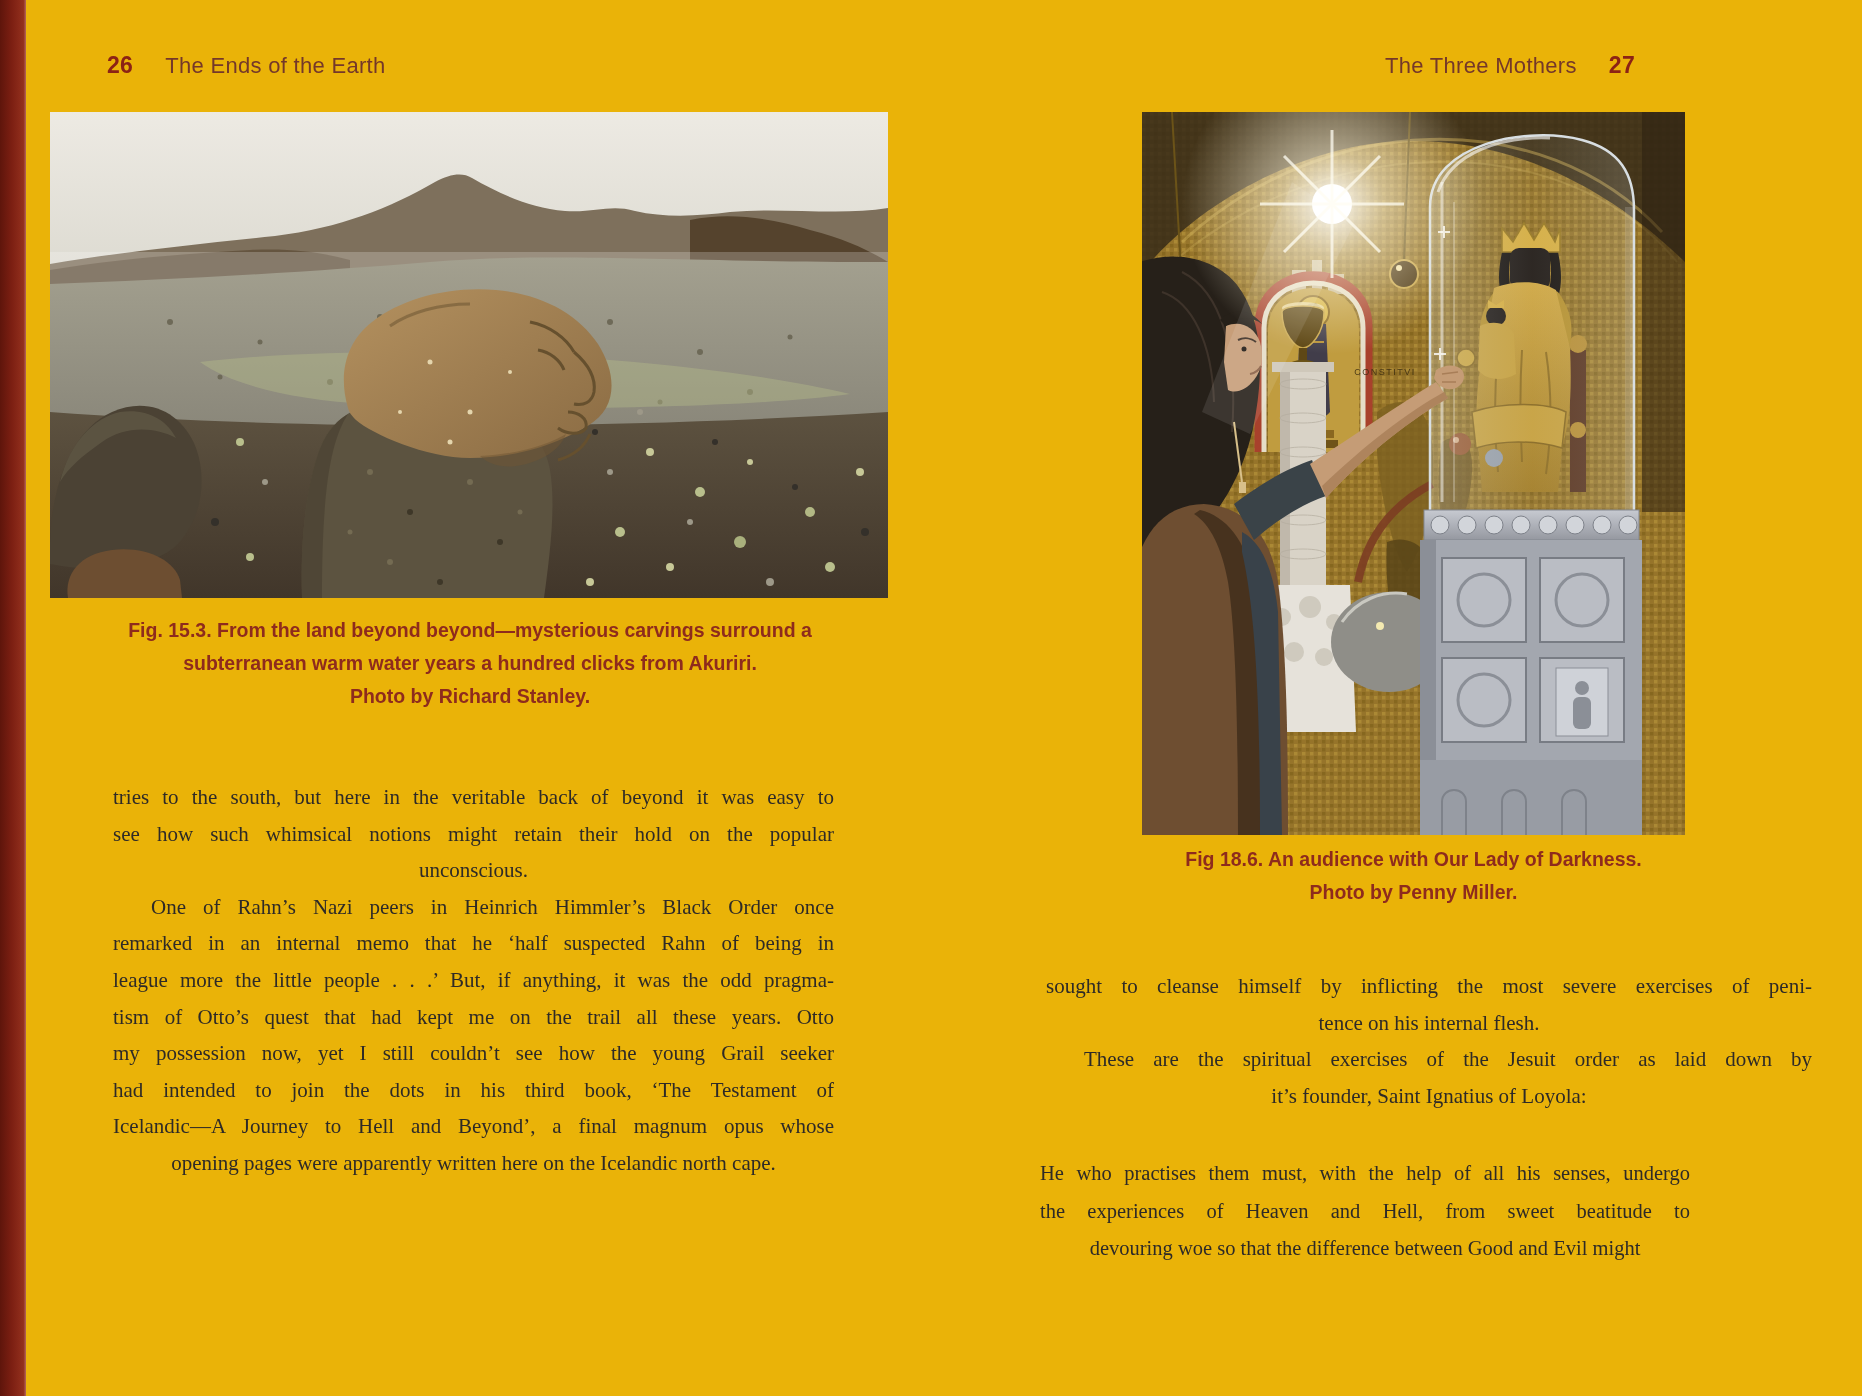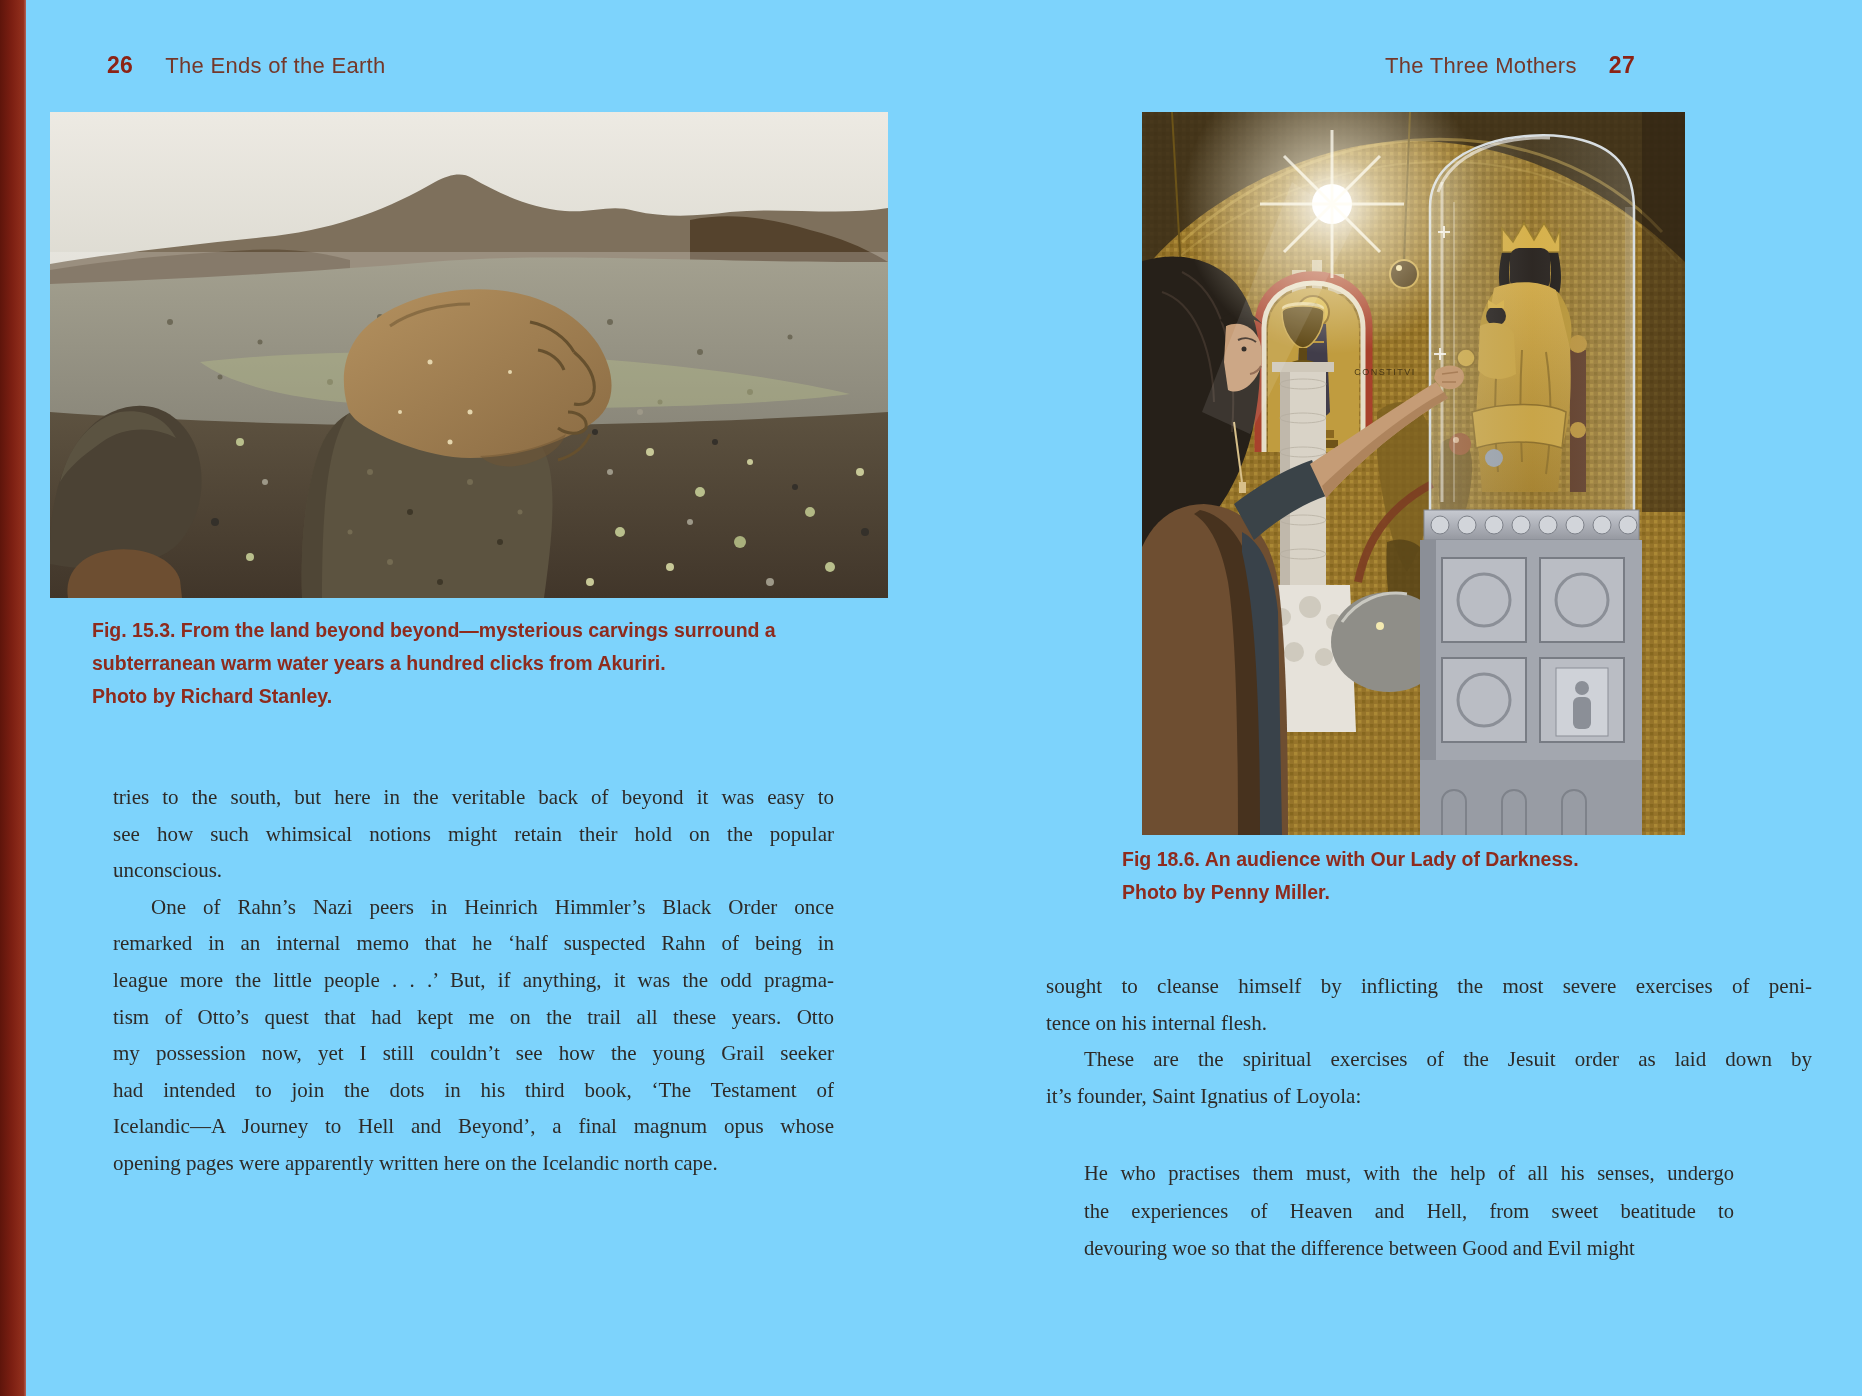--- a/index.html
+++ b/index.html
@@ -1,36 +1,36 @@
 <!DOCTYPE html>
 <html style="--c-spine: #7c1f12; --c-header: #74382a; --c-page_number: #8c2315; --c-caption: #8e2b1d; --c-body_ink: #2e2a27;"><head>
 <meta charset="utf-8">
 <style>
   html,body{margin:0;padding:0;background:#ffffff;}
-  .sheet{position:relative;width:1862px;height:1396px;background:#7dd3fc;overflow:hidden;
+  .sheet{position:relative;width:1862px;height:1396px;background:#eab308;overflow:hidden;
          font-family:"Liberation Serif",serif;}
   .spine{position:absolute;left:0;top:0;width:26px;height:1396px;
          background:linear-gradient(90deg,#5e150b,var(--c-spine,#7c1f12) 45%,#93301d 90%,#b3655a);}
   .runhead{position:absolute;top:52px;font-family:"Liberation Sans",sans-serif;
            font-size:22px;color:var(--c-header,#74382a);letter-spacing:.3px;}
   .runhead .pnum{font-weight:700;color:var(--c-page_number,#8c2315);font-size:23px;}
   #lp-head{left:107px;} #lp-head .pnum{margin-right:32px;}
   #rp-head{left:1250px;width:520px;text-align:center;} #rp-head .pnum{margin-left:32px;}
   .fig{position:absolute;display:block;}
   #lp-fig{left:50px;top:112px;}
   #rp-fig{left:1142px;top:112px;}
   .caption{position:absolute;text-align:center;font-family:"Liberation Sans",sans-serif;
            font-weight:700;font-size:19.5px;line-height:32.8px;color:var(--c-caption,#8e2b1d);}
   #lp-cap{left:92px;top:614px;width:756px;}
   #rp-cap{left:1122px;top:843px;width:583px;}
   .bodytext{position:absolute;font-size:21px;line-height:36.6px;color:var(--c-body_ink,#2e2a27);}
   #lp-body{left:113px;top:779px;width:721px;}
   #rp-body{left:1046px;top:968px;width:766px;}
-  #rp-quote{left:1084px;top:1155px;width:650px;font-size:20.5px;line-height:37.6px;}
-  .tline{text-align:left;white-space:normal;}
+  #rp-quote{left:1040px;top:1155px;width:650px;font-size:20.5px;line-height:37.6px;}
+  .tline{text-align:center;white-space:normal;}
   .tline.j{text-align:justify;text-align-last:justify;}
   .tline.i{text-indent:38px;}
 </style>
 </head>
 <body>
 
 <div class="sheet">
 
   <div class="spine"></div>
 

